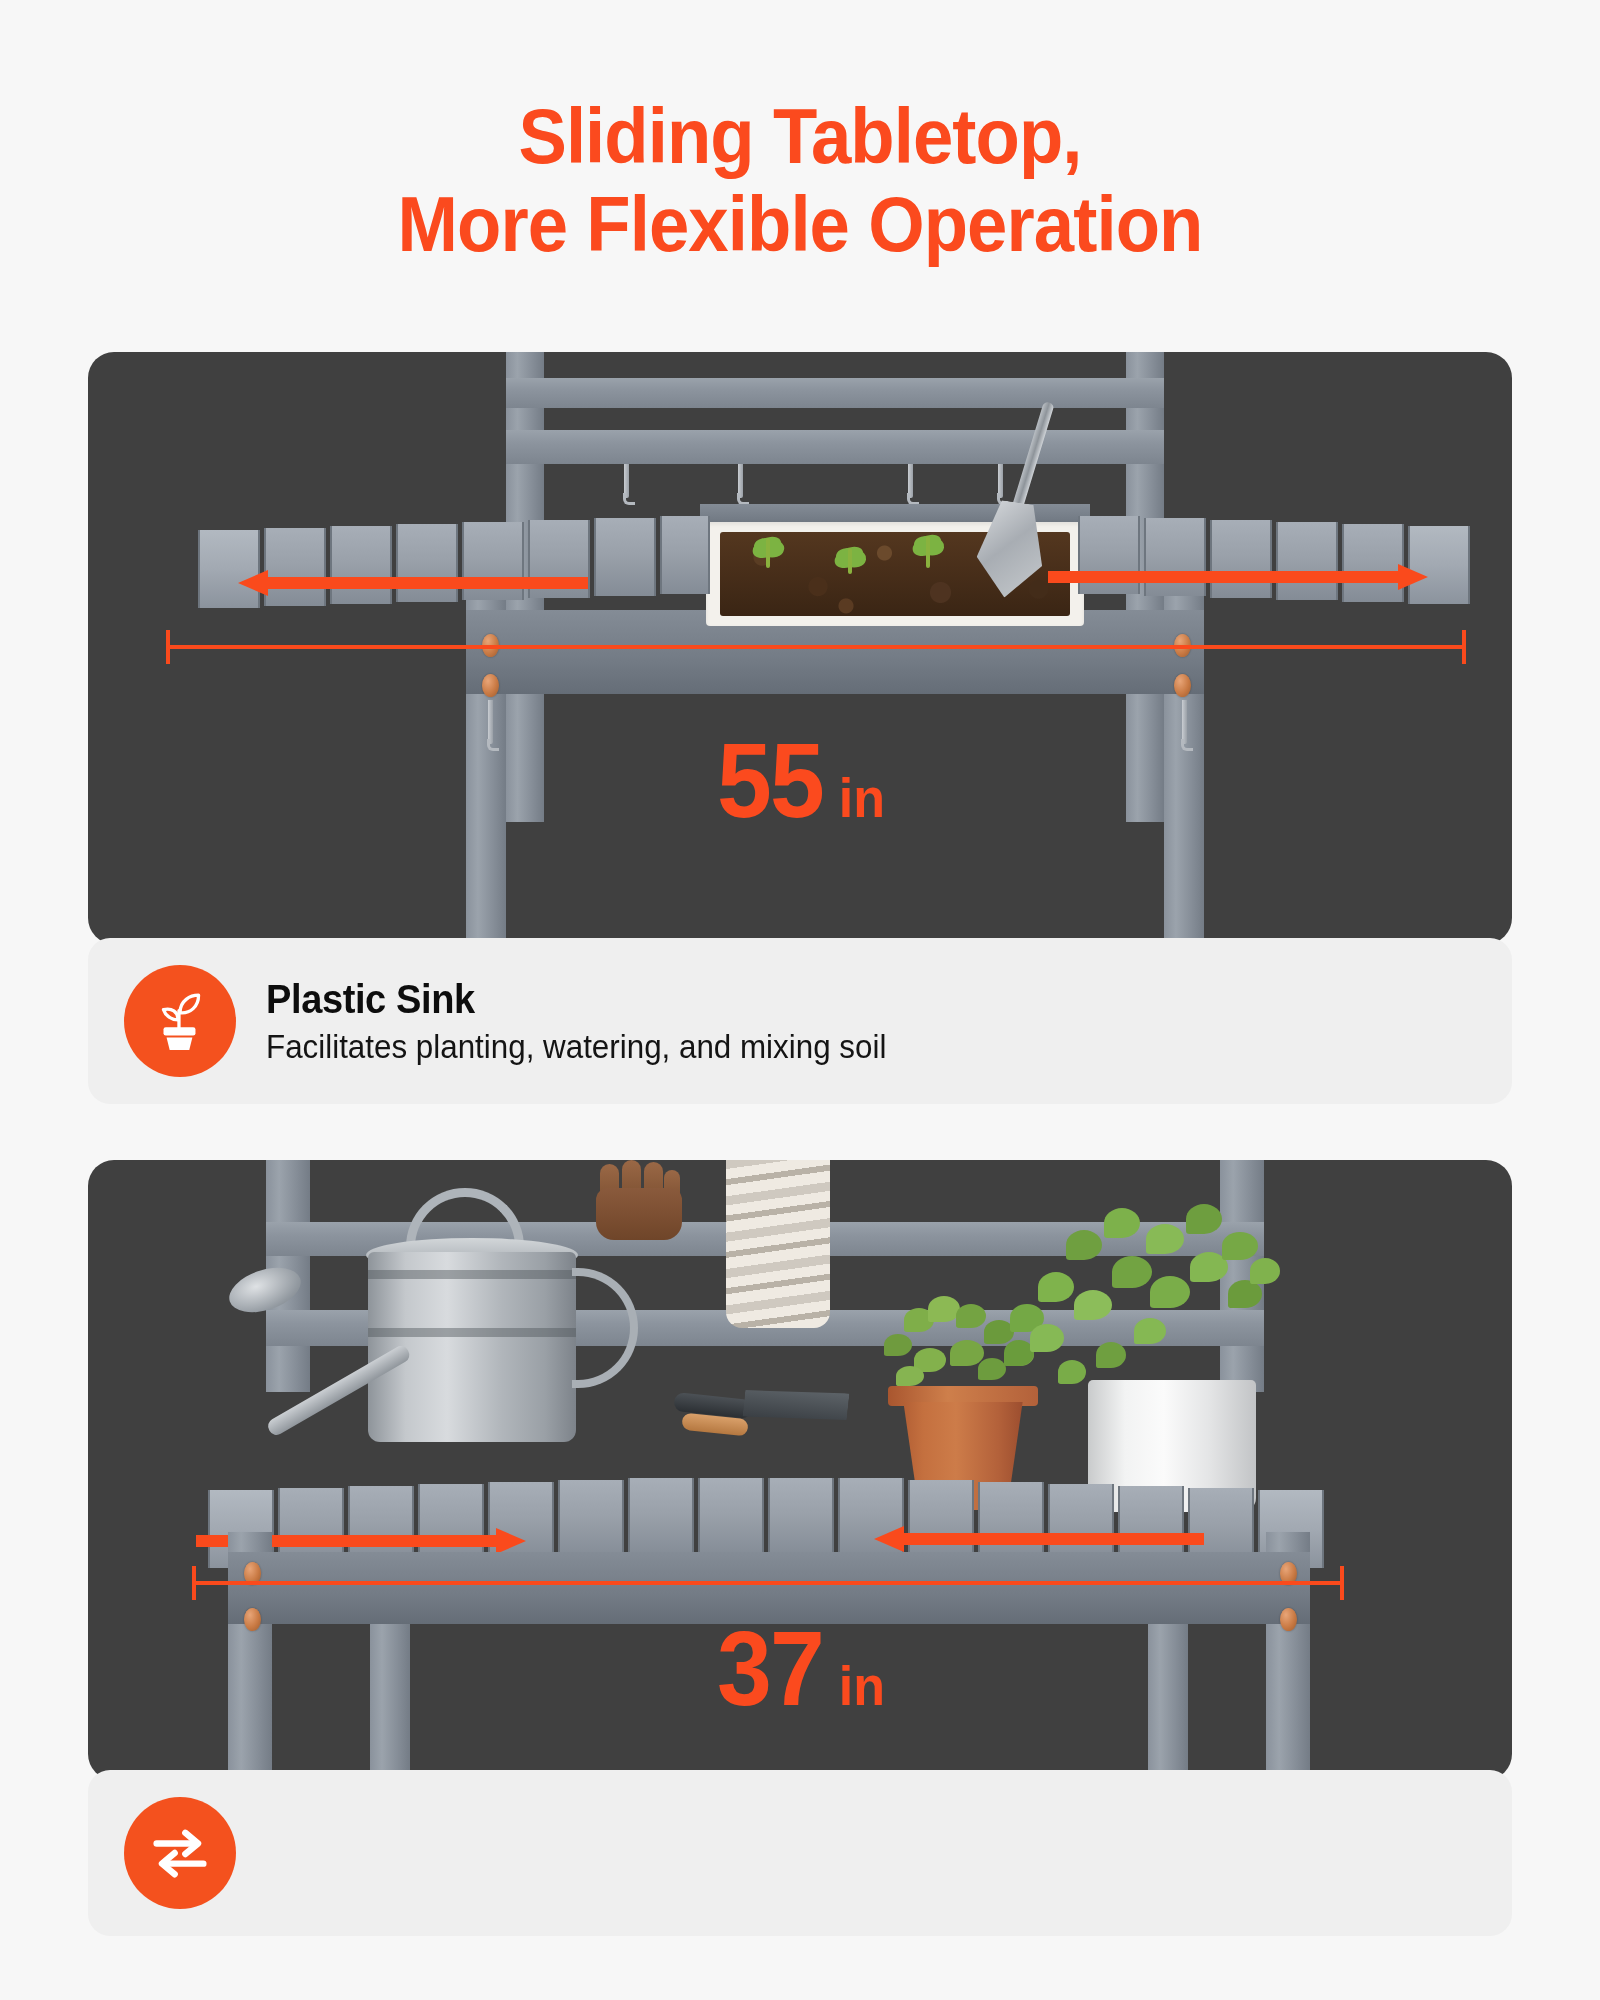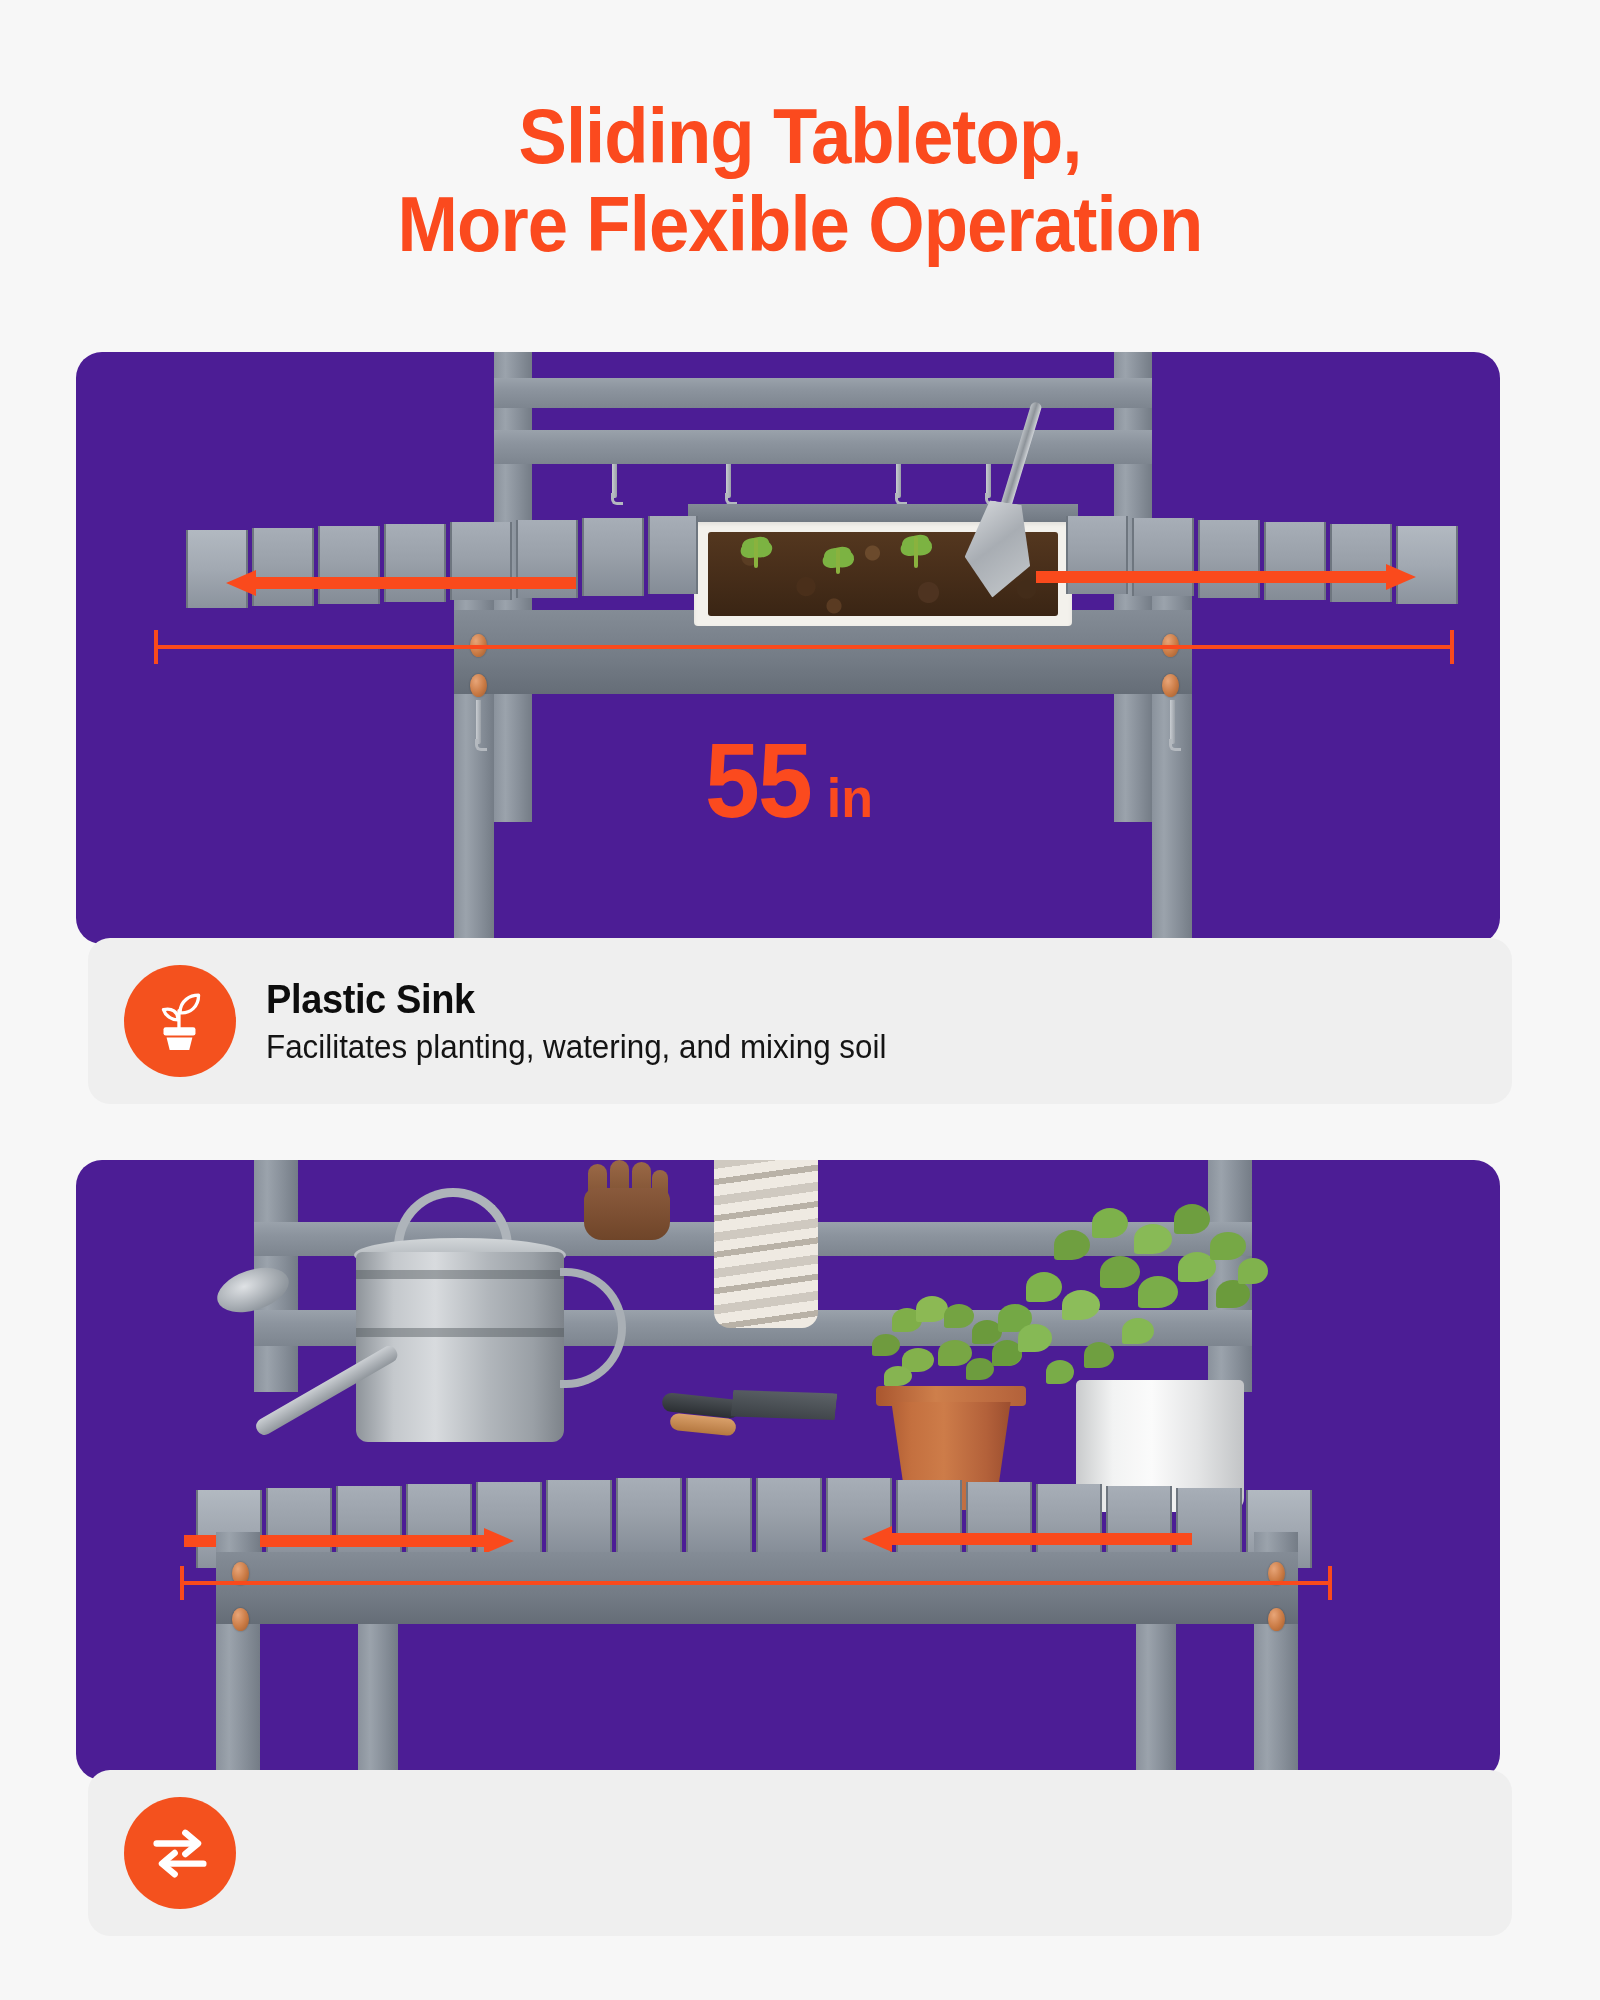--- a/index.html
+++ b/index.html
@@ -18,22 +18,22 @@
     font-weight:bold;
     font-size:78px;
     line-height:1.13;
     letter-spacing:-1px;
     color:#fb4a1e;
     transform:scaleX(.93);
   }
 
   
   .panel{
-    position:absolute; left:76px; width:1424px;
-    background:#4c1d95; border-radius:26px; overflow:hidden;
+    position:absolute; left:88px; width:1424px;
+    background:#404040; border-radius:26px; overflow:hidden;
   }
   #panel-top{ top:352px; height:592px; }
   #panel-bottom{ top:1160px; height:620px; }
 
   
   .feature-card{
     position:absolute; left:88px; width:1424px; height:166px;
     background:#efefef; border-radius:22px;
     display:flex; align-items:center; padding-left:36px;
   }
@@ -474,20 +474,23 @@
     <div class="screw" style="left:156px;  top:448px;"></div>
     <div class="screw" style="left:1192px; top:402px;"></div>
     <div class="screw" style="left:1192px; top:448px;"></div>
 
     <div class="dimline" style="left:104px; top:406px; width:1152px;">
       <div class="tick l"></div>
       <div class="bar"></div>
       <div class="tick r"></div>
     </div>
 
+    <div class="measure" style="left:0; top:448px; width:1424px;">
+      <span class="num">37</span><span class="unit">in</span>
+    </div>
   </div>
 </div>
 
 <div class="feature-card" id="card-slide">
   <div class="feature-icon">
     <svg width="68" height="68" viewBox="0 0 64 64" aria-hidden="true">
       <path d="M10 23 H46" stroke="#fff" stroke-width="6" stroke-linecap="round" fill="none"></path>
       <path d="M37 13 L49 23 L37 33" stroke="#fff" stroke-width="6" stroke-linecap="round" stroke-linejoin="round" fill="none"></path>
       <path d="M54 42 H18" stroke="#fff" stroke-width="6" stroke-linecap="round" fill="none"></path>
       <path d="M27 32 L15 42 L27 52" stroke="#fff" stroke-width="6" stroke-linecap="round" stroke-linejoin="round" fill="none"></path>

